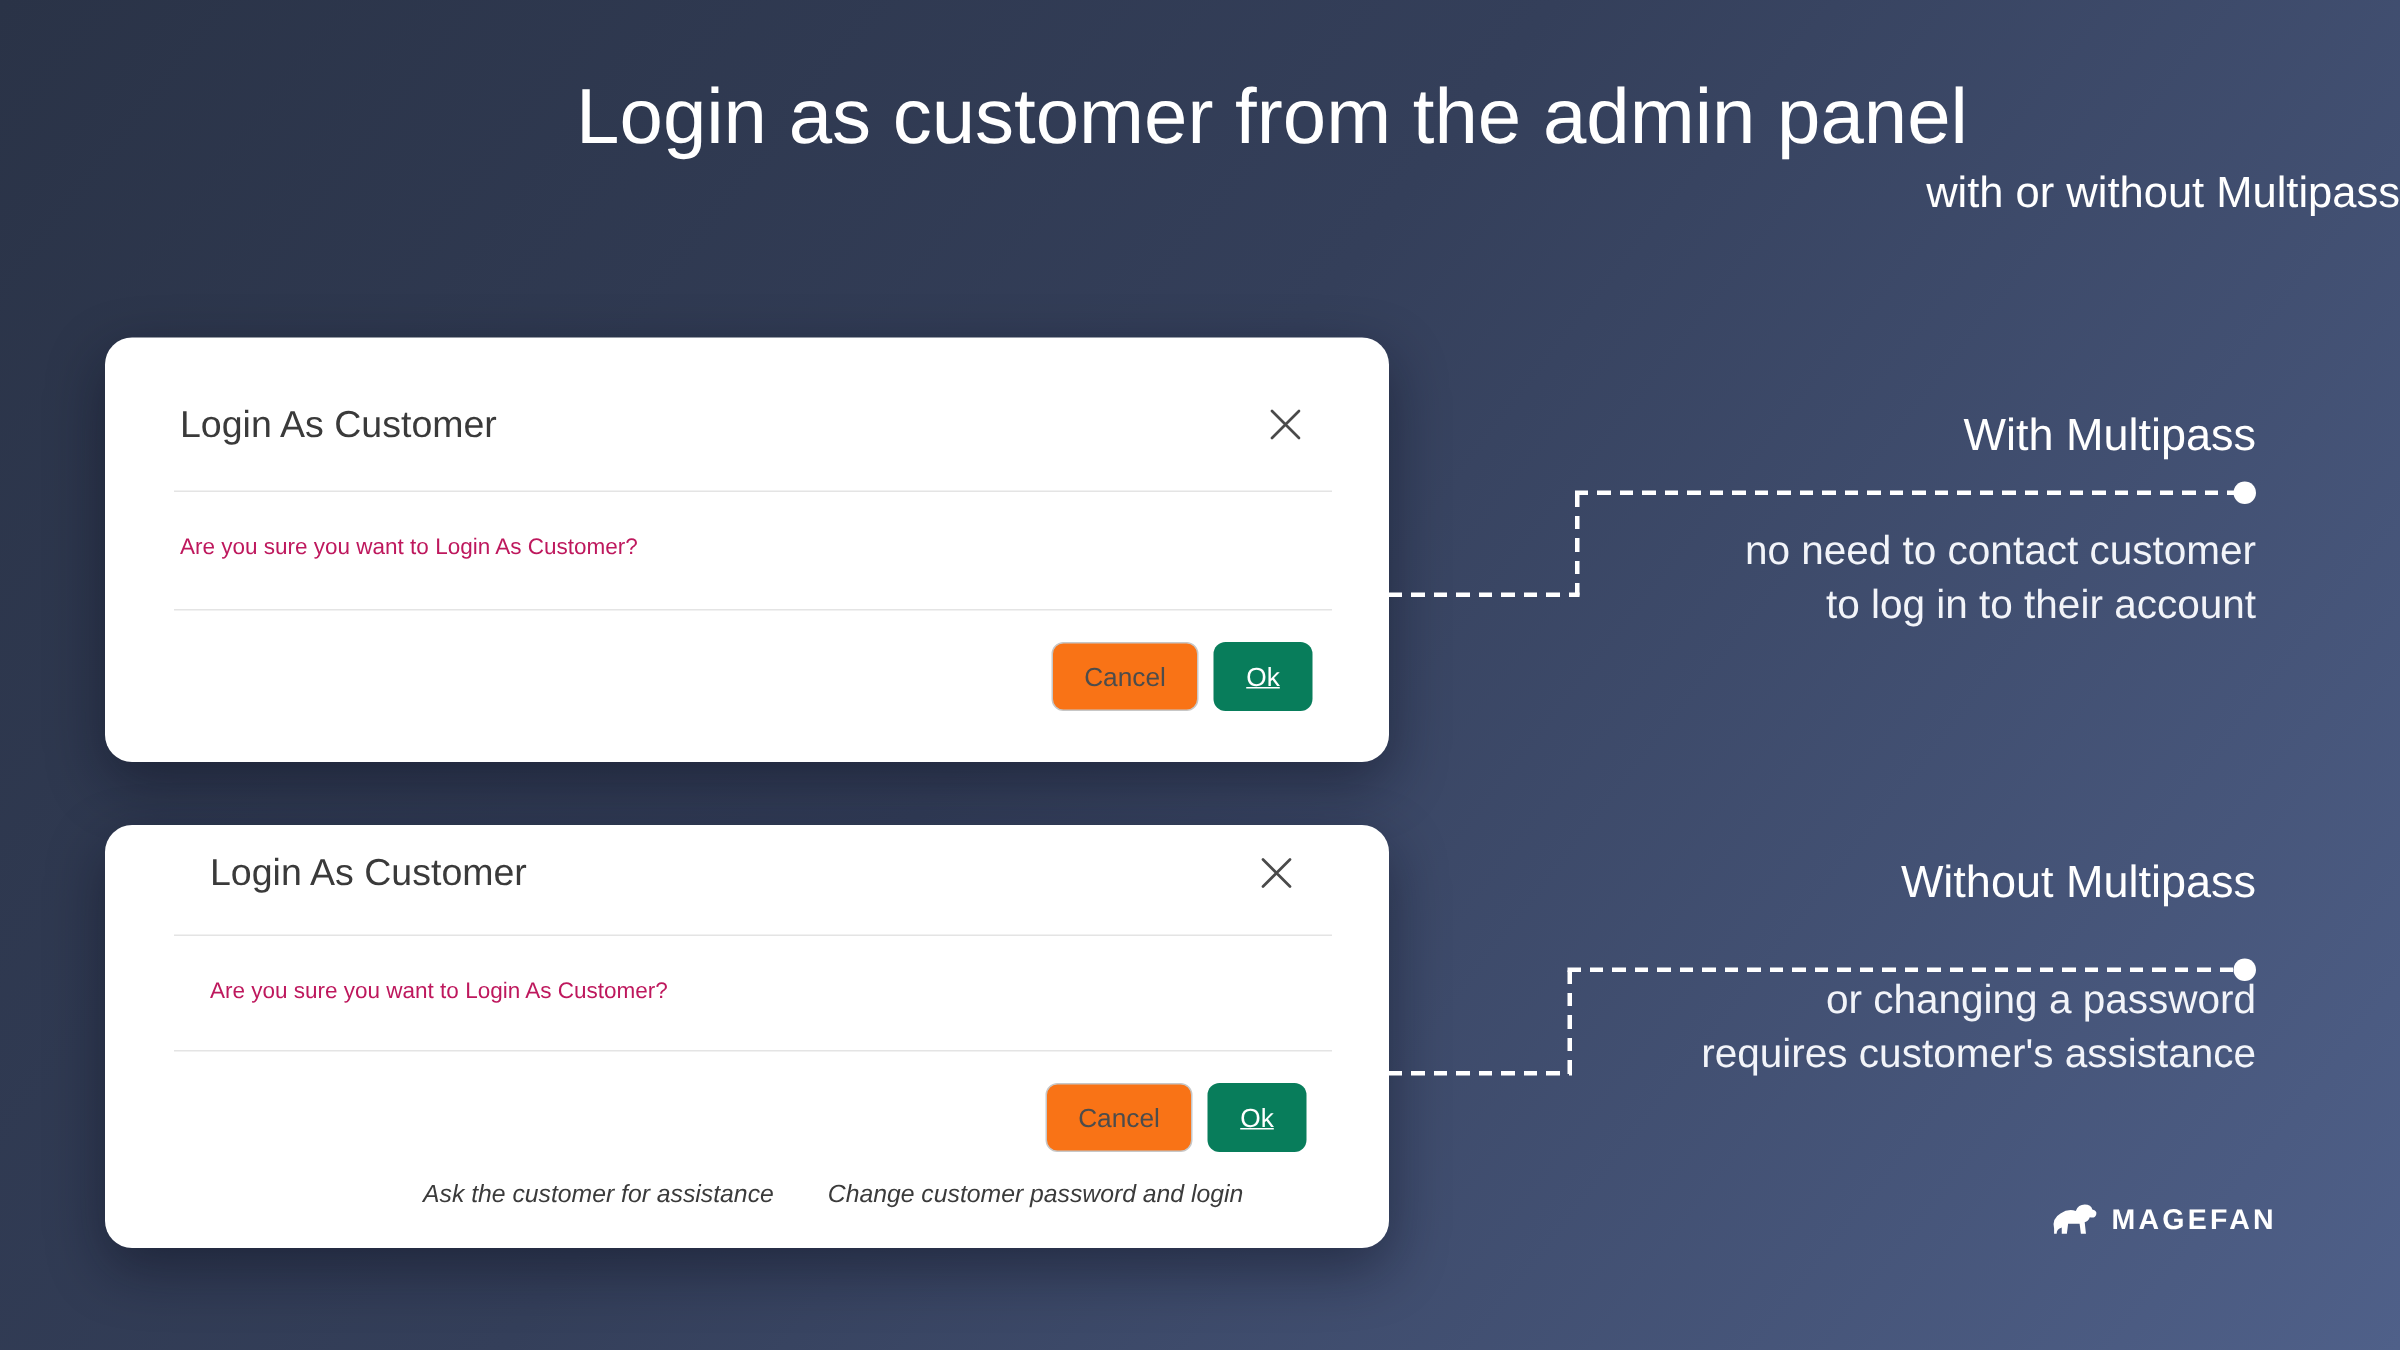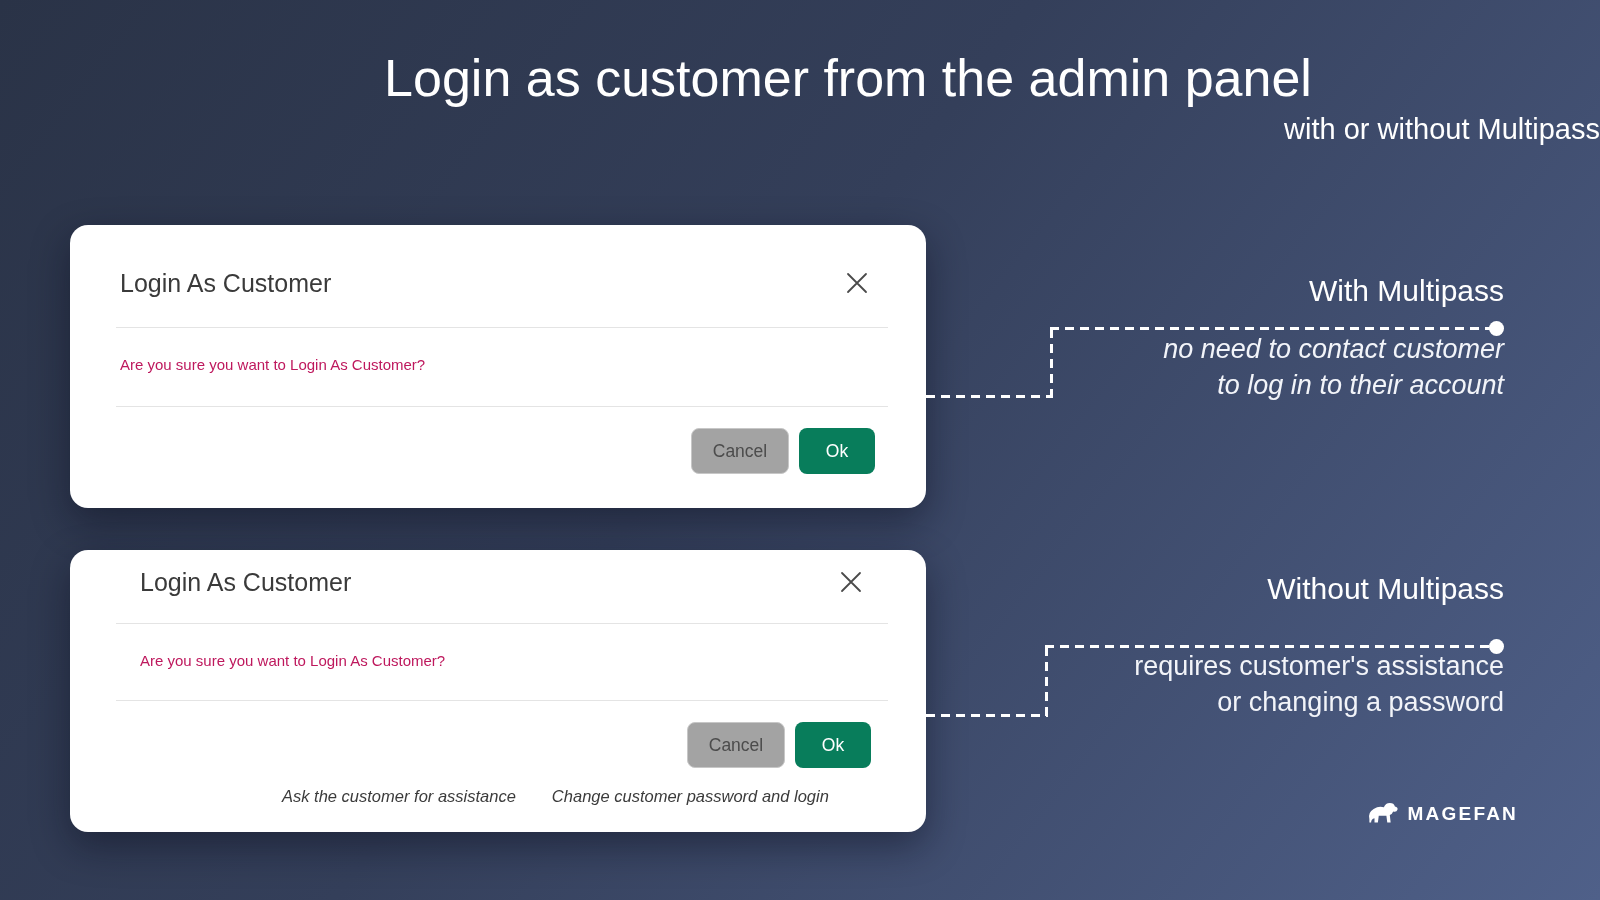--- a/index.html
+++ b/index.html
@@ -47,22 +47,22 @@
 
   .m-actions { position:absolute; display:flex; gap:10px; }
   .modal-1 .m-actions { top:203px; right:51px; }
   .modal-2 .m-actions { top:172px; right:55px; }
 
   .btn {
     height:46px; border-radius:8px; font-size:17.5px; cursor:pointer;
     display:flex; align-items:center; justify-content:center;
     font-family:"Liberation Sans", sans-serif; box-sizing:border-box;
   }
-  .btn-cancel { width:98px; background:#a3a3a3; border:1px solid #c7c7c7; color:#4c4c4c; }
-  .btn-ok { width:76px; background:#087d5b; border:none; color:#ffffff; }
+  .btn-cancel { width:98px; background:#f97316; border:1px solid #c7c7c7; color:#4c4c4c; }
+  .btn-ok { width:66px; background:#087d5b; border:none; color:#ffffff;text-decoration:underline; }
 
   .m-links {
     position:absolute; top:237px; left:212px; display:flex; gap:36px;
     font-size:16.5px; color:#3b3b3b;font-style:italic;
   }
   .m-link { cursor:pointer; white-space:nowrap; }
 
   
   .dash-h { position:absolute; height:3px;
     background:repeating-linear-gradient(90deg,#ffffff 0 9px,transparent 9px 15px); }
@@ -78,21 +78,21 @@
   .c2-bottom { left:926px; top:714px; width:122px; }
   .c2-vert   { left:1045px; top:647px; height:69px; }
   .c2-top    { left:1045px; top:645px; width:449px; }
   .c2-dot    { left:1489px; top:639px; }
 
   
   .ann { position:absolute; right:96px; text-align:right; color:#ffffff; }
   .ann-heading { font-size:30px; font-weight:500; }
   .ann-body { font-size:27px; font-weight:400; line-height:36px; color:#f2f4f9; }
   .ann1-heading { top:274px; }
-  .ann1-body { top:331px;font-style:italic; }
+  .ann1-body { top:349px; }
   .ann2-heading { top:572px; }
   .ann2-body { top:648px; }
 
   
   .logo { position:absolute; right:82px; top:798px; display:flex; align-items:center; gap:8px; }
   .logo-text { color:#ffffff; font-size:19px; font-weight:700; letter-spacing:2.2px; }
 </style>
 </head>
 <body>
 
@@ -148,22 +148,22 @@
   <div class="dot c2-dot"></div>
 
   <div class="ann ann-heading ann1-heading">With Multipass</div>
   <div class="ann ann-body ann1-body">
     <div>no need to contact customer</div>
     <div>to log in to their account</div>
   </div>
 
   <div class="ann ann-heading ann2-heading">Without Multipass</div>
   <div class="ann ann-body ann2-body">
+    <div>or changing a password</div>
     <div>requires customer's assistance</div>
-    <div>or changing a password</div>
   </div>
 
   <div class="logo">
     <span>
       <svg width="34" height="27" viewBox="0 0 40 30">
         <path d="M4 28 L4 24 Q2 16 9 12 Q15 8 21 10 Q23 5 28 5 Q33 5 34 9 Q38 10 37 13 Q36 16 32 15 Q31 18 28 19 L29 28 L25 28 L24 20 L15 20 L14 28 L10 28 L10 23 Q6 24 6 28 Z" fill="#ffffff"></path>
       </svg>
     </span>
     <span class="logo-text">MAGEFAN</span>
   </div>

